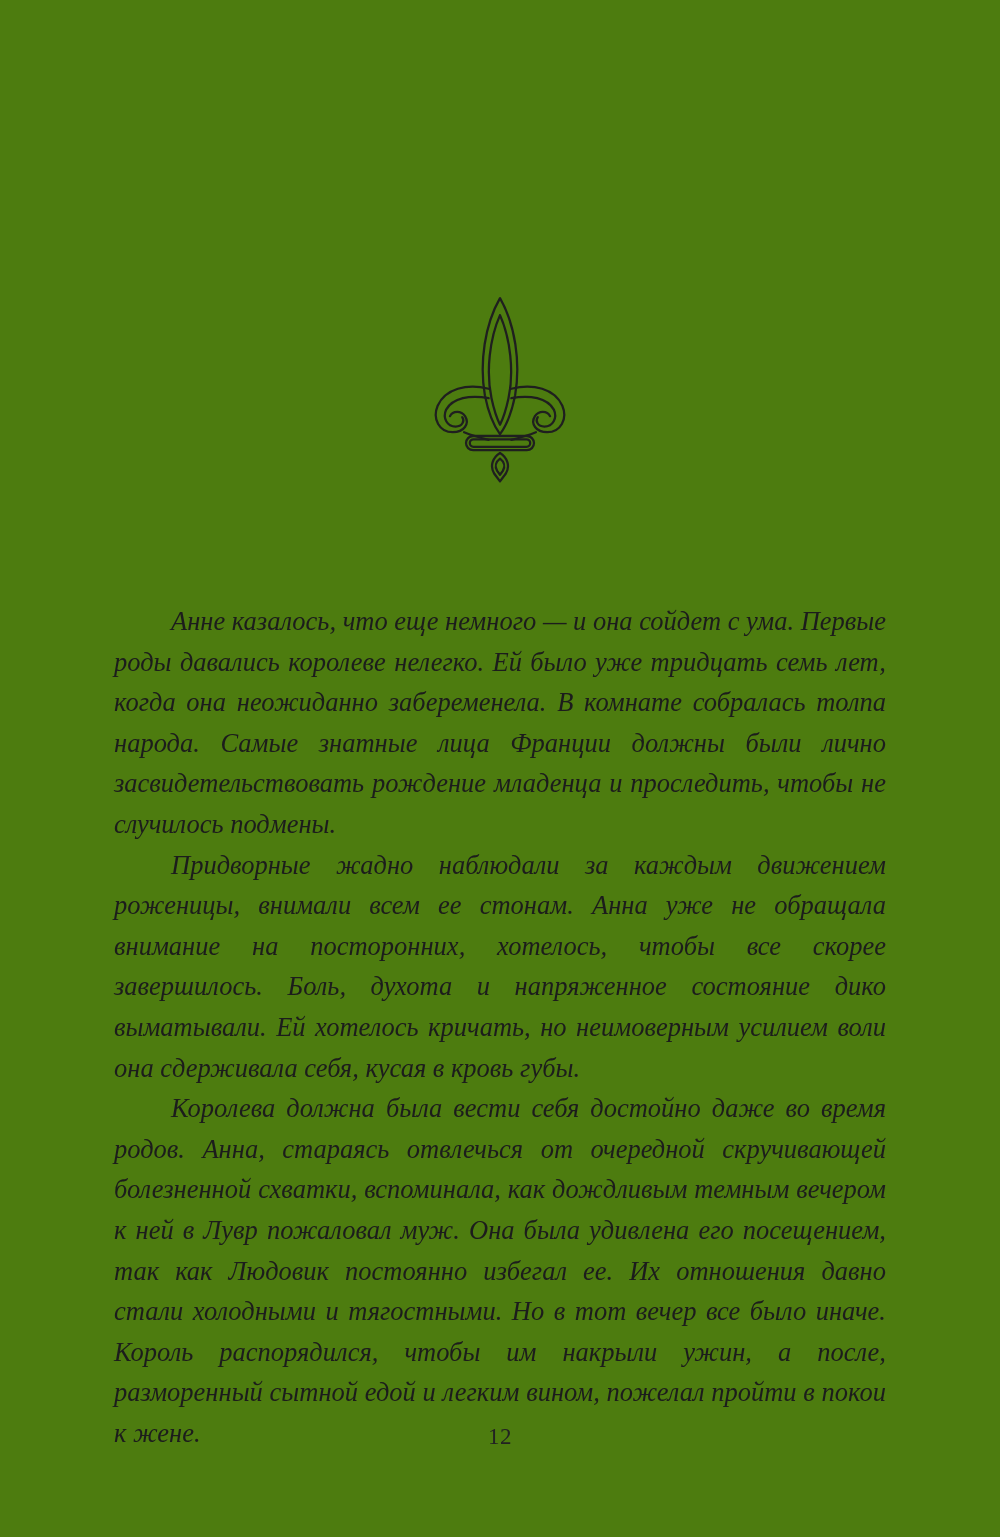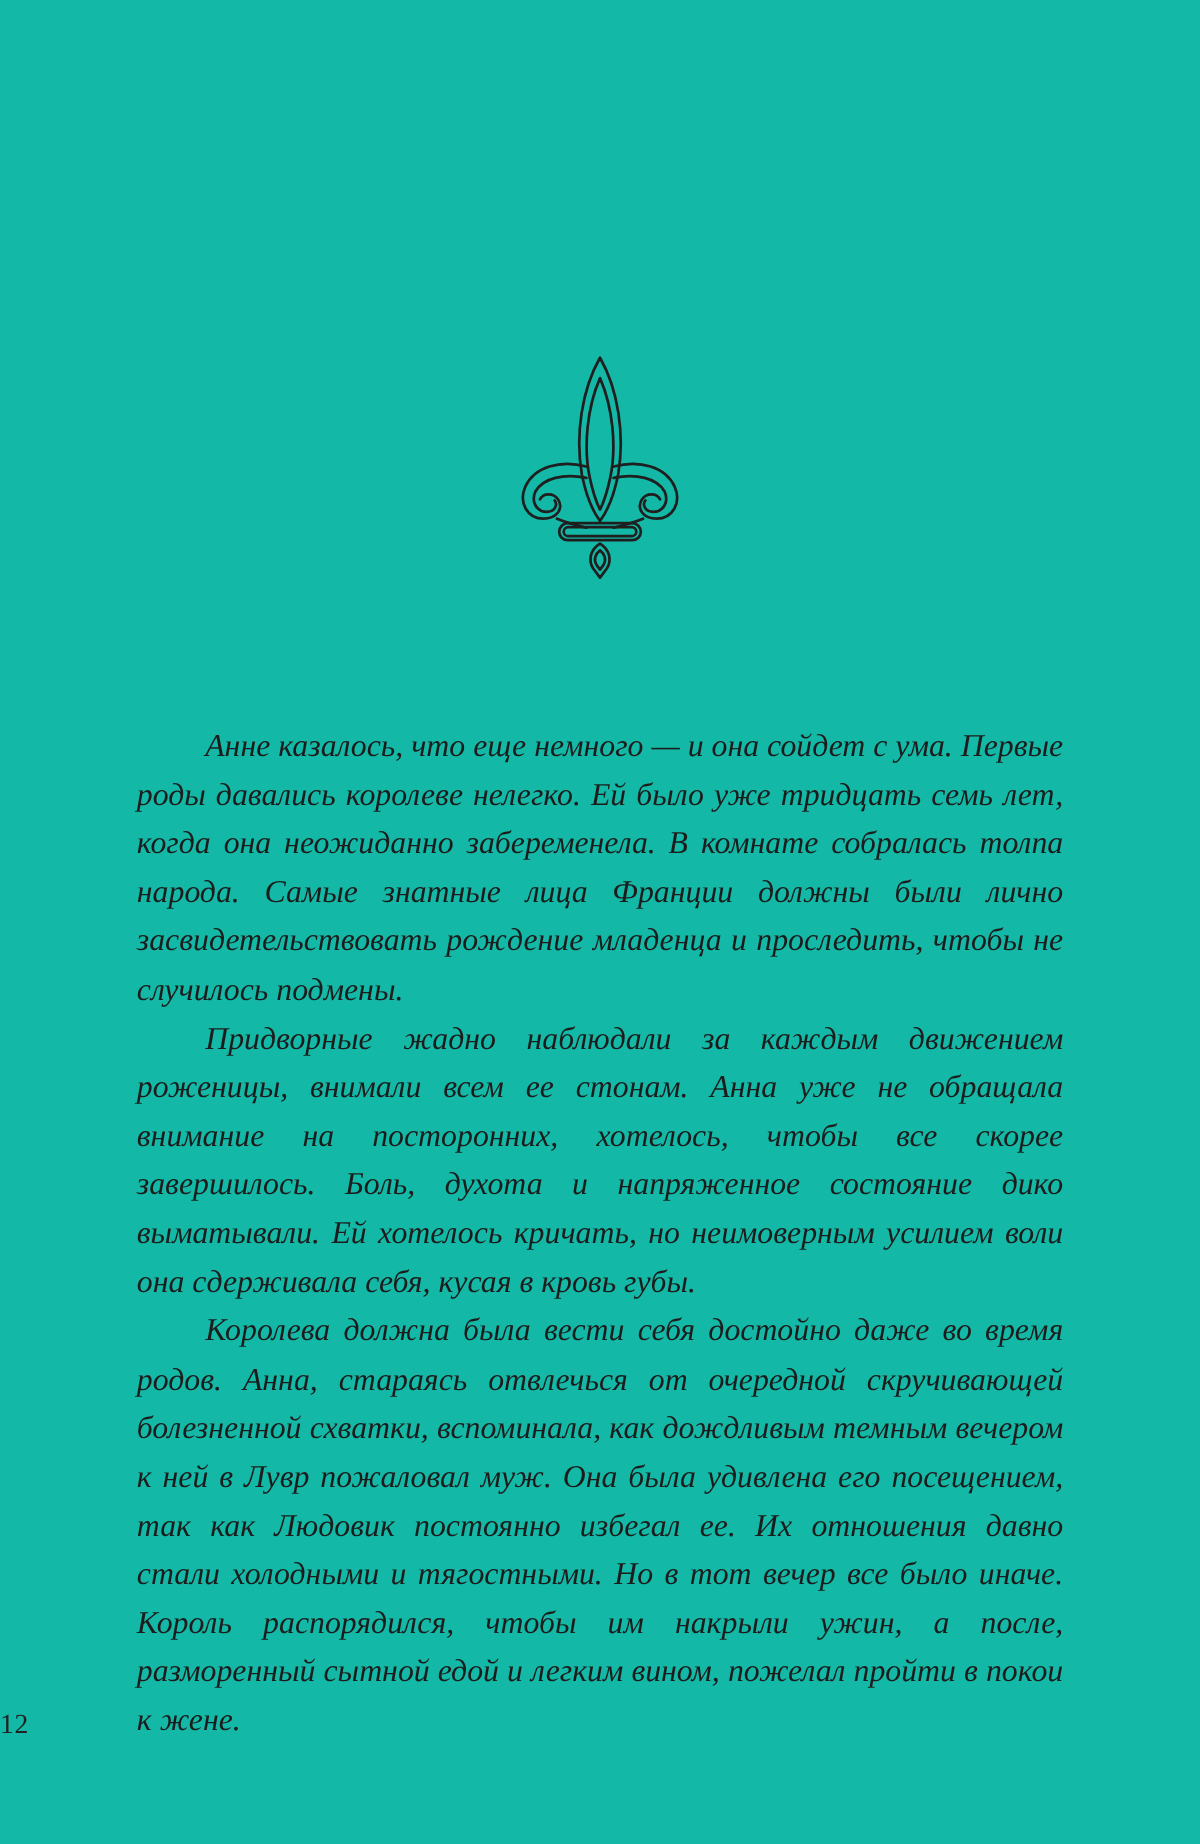--- a/index.html
+++ b/index.html
@@ -4,21 +4,21 @@
 <style>
   html, body {
     margin: 0;
     padding: 0;
     background: #ffffff;
   }
   .page {
     position: relative;
     width: 1000px;
     height: 1537px;
-    background: #14b8a6;
+    background: #4d7c0f;
     font-family: "Liberation Serif", serif;
     color: #1c1c1c;
     overflow: hidden;
   }
   .ornament {
     position: absolute;
     top: 296px;
     left: 0;
     width: 100%;
     display: flex;
@@ -41,20 +41,21 @@
   .text-block p {
     margin: 0;
     padding: 0;
     text-indent: 57px;
   }
   .page-number {
     position: absolute;
     top: 1424px;
     left: 0;
     width: 100%;
+    text-align: center;
     font-style: normal;
     font-size: 23px;
     letter-spacing: 0.5px;
     color: #222222;
   }
 </style>
 </head>
 <body>
 
 <div class="page">

